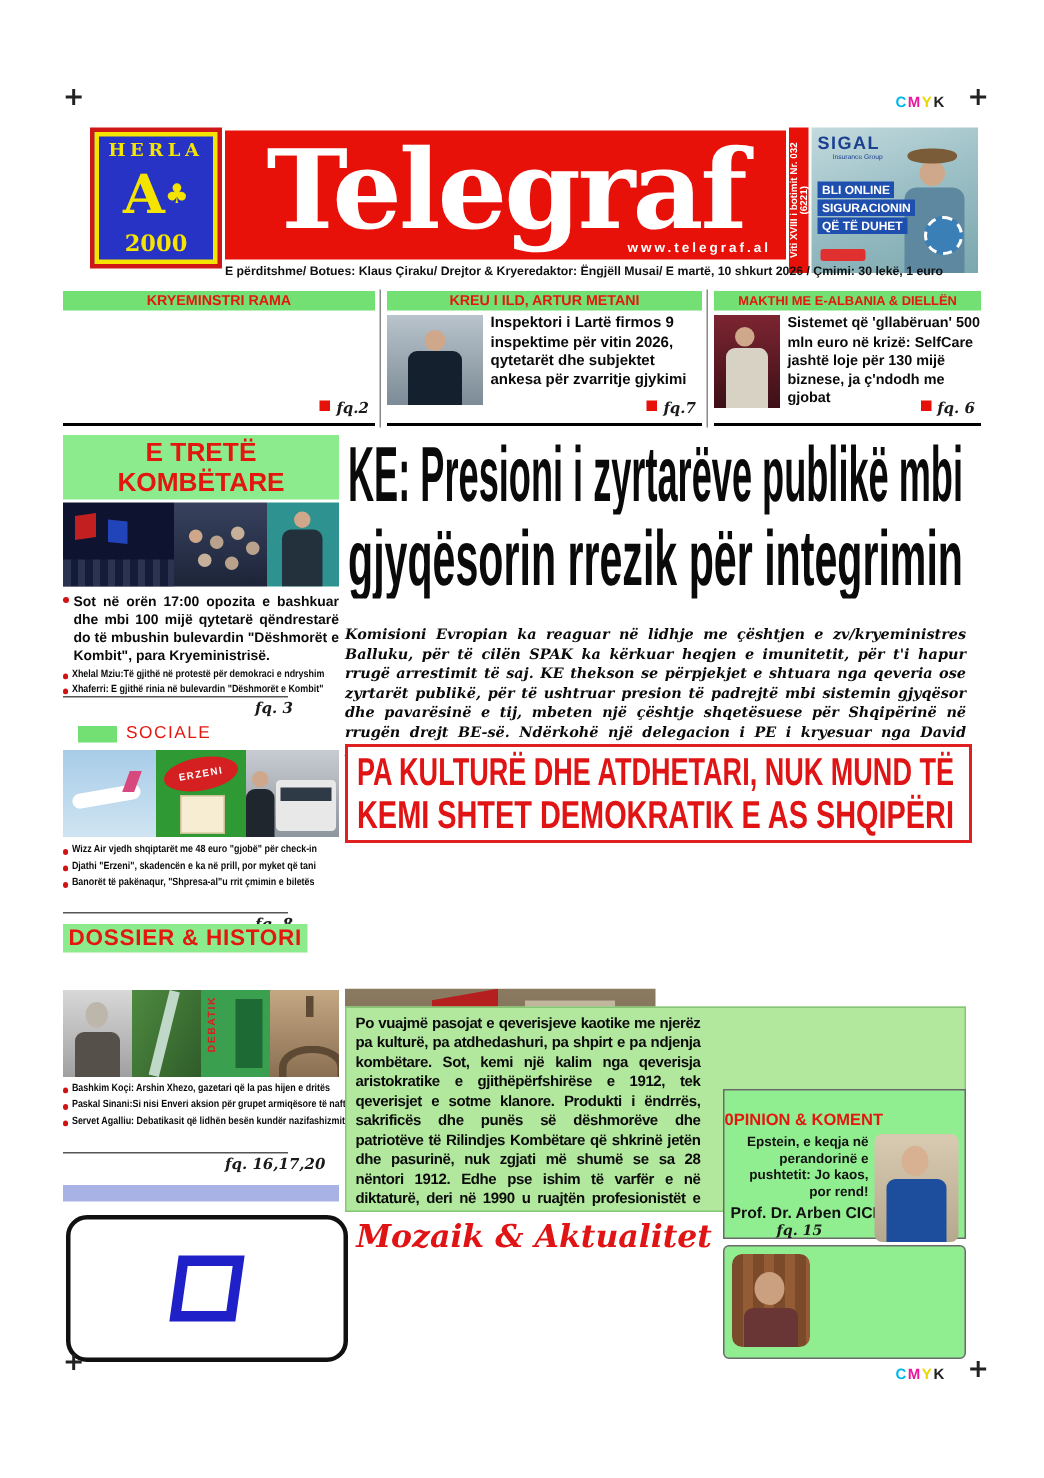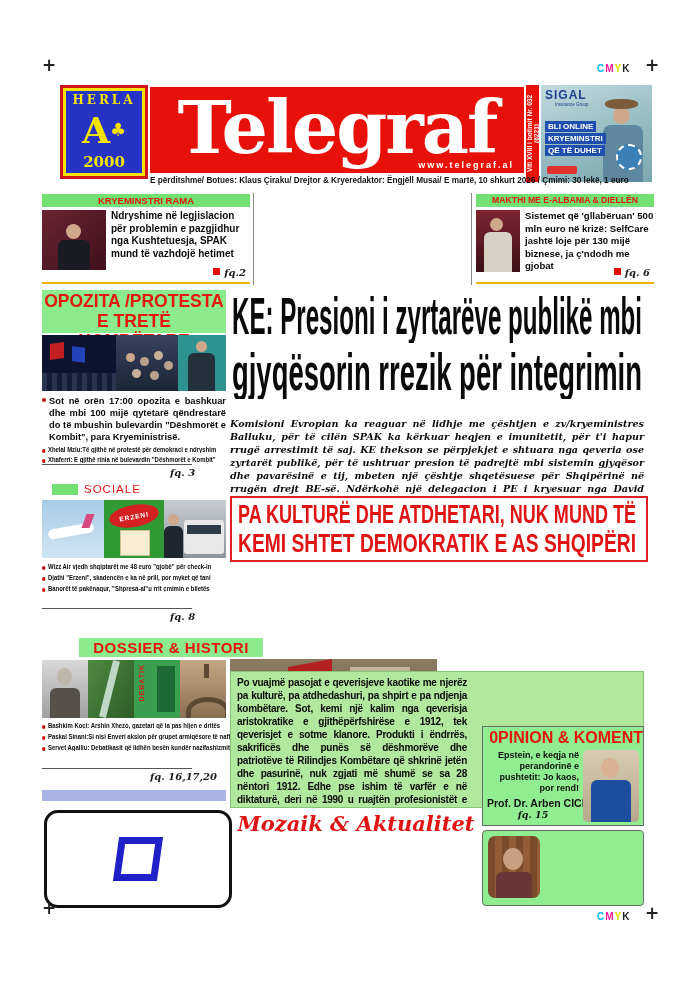--- a/index.html
+++ b/index.html
@@ -19,21 +19,21 @@
                  line-height:80px;text-align:center;letter-spacing:-2px;}
   .vstrip{background:#e81109;color:#fff;writing-mode:vertical-rl;transform:rotate(180deg);
           font-size:6.6px;font-weight:bold;text-align:center;}
   .tagline{font-size:8.2px;font-weight:bold;color:#101010;white-space:nowrap;}
   
   .kicker{background:#72e072;color:#e3170e;font-weight:bold;text-align:center;height:13px;line-height:13px;}
   .story-text{font-size:10px;font-weight:bold;line-height:12.6px;color:#0a0a0a;}
   .pg{font-family:"DejaVu Serif",serif;font-style:italic;font-weight:bold;font-size:10px;color:#1a1a1a;}
   .redsq{display:inline-block;width:7px;height:7px;background:#e81109;margin-right:4px;vertical-align:middle;}
   .vdiv{width:1px;background:#8a8a8a;}
-  .box-bottom{border-bottom:2px solid #eab308;}
+  .box-bottom{border-bottom:2px solid #000000;}
   
   .sec-green{background:#8ceb8c;color:#e3170e;font-weight:bold;text-align:center;}
   .bullet{position:relative;padding-left:7px;font-weight:bold;color:#0a0a0a;}
   .bullet::before{content:"";position:absolute;left:0;top:3px;width:4px;height:4px;border-radius:50%;background:#cf1212;}
   .nb{white-space:nowrap;overflow:hidden;font-size:7px;transform:scaleX(.85);transform-origin:0 50%;width:117%;}
   .hrline{height:1px;background:#555;}
   
   .ph{position:relative;overflow:hidden;}
   .strip{display:flex;}
   .headc{position:absolute;border-radius:50%;background:#cfa78a;}
@@ -74,59 +74,62 @@
   <div class="abs vstrip" style="left:526px;top:85px;width:13px;height:97px;">Viti XVIII i botimit Nr. 032 (6221)</div>
 
   <div class="abs ph" style="left:541px;top:85px;width:111px;height:97px;background:linear-gradient(160deg,#c3dade 0%,#9cc0c6 45%,#7ba7ae 100%);">
     <div class="abs" style="left:4px;top:3px;color:#1c3f8f;font-weight:bold;font-size:12px;letter-spacing:1px;">SIGAL</div>
     <div class="abs" style="left:14px;top:17px;color:#1c3f8f;font-size:4.5px;">Insurance Group</div>
     <div class="abs headc" style="left:72px;top:22px;width:17px;height:17px;"></div>
     <div class="abs" style="left:64px;top:14px;width:33px;height:10px;background:#7a5c38;border-radius:45%;"></div>
     <div class="abs" style="left:62px;top:40px;width:40px;height:57px;background:#5e87a0;border-radius:8px 8px 0 0;"></div>
     <div class="abs" style="left:4px;top:36px;">
       <div style="display:table;background:#1f4fae;color:#fff;font-weight:bold;font-size:8px;padding:1px 3px;margin-bottom:1px;">BLI ONLINE</div>
-      <div style="display:table;background:#1f4fae;color:#fff;font-weight:bold;font-size:8px;padding:1px 3px;margin-bottom:1px;">KRYEMINSTRI</div>
+      <div style="display:table;background:#1f4fae;color:#fff;font-weight:bold;font-size:8px;padding:1px 3px;margin-bottom:1px;">SIGURACIONIN</div>
       <div style="display:table;background:#1f4fae;color:#fff;font-weight:bold;font-size:8px;padding:1px 3px;">QË TË DUHET</div>
     </div>
     <div class="abs" style="left:6px;bottom:8px;width:30px;height:8px;background:#e03030;border-radius:2px;"></div>
     <div class="abs" style="right:10px;bottom:12px;width:22px;height:22px;border-radius:50%;background:#3a7fb5;border:2px dashed #fff;"></div>
   </div>
 
   <div class="abs tagline" style="left:150px;top:176px;width:460px;">E përditshme/ Botues: Klaus Çiraku/ Drejtor &amp; Kryeredaktor: Ëngjëll Musai/ E martë, 10 shkurt 2026 / Çmimi: 30 lekë, 1 euro</div>
 
   <div class="abs vdiv" style="left:253px;top:193px;height:92px;"></div>
   <div class="abs vdiv" style="left:471px;top:193px;height:92px;"></div>
 
   <div class="abs box-bottom" style="left:42px;top:194px;width:208px;height:88px;">
     <div class="kicker" style="font-size:9.5px;">KRYEMINSTRI RAMA</div>
+    <div class="abs" style="right:4px;bottom:2px;"><span class="redsq"></span><span class="pg">fq.2</span></div>
+  </div>
+
+  <div class="abs box-bottom" style="left:258px;top:194px;width:210px;height:88px;">
+    <div class="kicker" style="font-size:9.5px;">KREU I ILD, ARTUR METANI</div>
     <div style="display:flex;gap:5px;margin-top:3px;">
-      <div class="ph" style="width:64px;height:60px;flex:none;background:linear-gradient(140deg,#6a2433,#41101c);">
-        <div class="headc" style="left:24px;top:14px;width:15px;height:15px;"></div>
-        <div class="suit" style="left:16px;top:30px;width:32px;height:30px;background:#1a1a22;"></div>
-      </div>
-      <div class="story-text">Ndryshime në legjislacion për problemin e pazgjidhur nga Kushtetuesja, SPAK mund të vazhdojë hetimet</div>
-    </div>
-    <div class="abs" style="right:4px;bottom:2px;"><span class="redsq"></span><span class="pg">fq.2</span></div>
-  </div>
-
+      <div class="ph" style="width:64px;height:60px;flex:none;background:linear-gradient(#b9c4cc,#7c8b96);">
+        <div class="headc" style="left:25px;top:10px;width:14px;height:14px;"></div>
+        <div class="suit" style="left:14px;top:24px;width:36px;height:36px;background:#15202e;"></div>
+      </div>
+      <div class="story-text">Inspektori i Lartë firmos 9 inspektime për vitin 2026, qytetarët dhe subjektet ankesa për zvarritje gjykimi</div>
+    </div>
+    <div class="abs" style="right:4px;bottom:2px;"><span class="redsq"></span><span class="pg">fq.7</span></div>
+  </div>
 
   <div class="abs box-bottom" style="left:476px;top:194px;width:178px;height:88px;">
     <div class="kicker" style="font-size:8.6px;">MAKTHI ME E-ALBANIA &amp; DIELLËN</div>
     <div style="display:flex;gap:5px;margin-top:3px;">
       <div class="ph" style="width:44px;height:62px;flex:none;background:linear-gradient(#7c2531,#3c0f17);">
         <div class="headc" style="left:14px;top:8px;width:13px;height:13px;"></div>
         <div class="suit" style="left:8px;top:22px;width:28px;height:40px;background:#d8d2c4;"></div>
       </div>
       <div class="story-text" style="font-size:9.6px;">Sistemet që 'gllabëruan' 500 mln euro në krizë: SelfCare jashtë loje për 130 mijë biznese, ja ç'ndodh me gjobat</div>
     </div>
     <div class="abs" style="right:4px;bottom:2px;"><span class="redsq"></span><span class="pg">fq. 6</span></div>
   </div>
 
   <div class="abs sec-green" style="left:42px;top:290px;width:184px;height:42px;font-size:17.5px;line-height:20px;padding-top:1px;">
-    <div>OPOZITA /PROTESTA</div>
     <div>E TRETË KOMBËTARE</div>
   </div>
 
   <div class="abs strip" style="left:42px;top:335px;width:184px;height:56px;">
     <div class="ph" style="width:74px;background:#0e1430;">
       <div class="abs" style="left:8px;top:8px;width:14px;height:16px;background:#c22020;transform:skewY(-8deg);"></div>
       <div class="abs" style="left:30px;top:12px;width:13px;height:15px;background:#2244bb;transform:skewY(6deg);"></div>
       <div class="abs" style="left:0;bottom:0;width:100%;height:18px;background:repeating-linear-gradient(90deg,#2a3350 0 5px,#141c38 5px 10px);"></div>
     </div>
     <div class="ph" style="width:62px;background:linear-gradient(#38425e,#1c2438);">
@@ -169,21 +172,21 @@
     </div>
   </div>
   <div class="abs" style="left:42px;top:563px;width:184px;">
     <div class="bullet nb"><span>Wizz Air vjedh shqiptarët me 48 euro "gjobë" për check-in</span></div>
     <div class="bullet nb" style="margin-top:4px;"><span>Djathi "Erzeni", skadencën e ka në prill, por myket që tani</span></div>
     <div class="bullet nb" style="margin-top:4px;"><span>Banorët të pakënaqur, "Shpresa-al"u  rrit çmimin e biletës</span></div>
   </div>
   <div class="abs hrline" style="left:42px;top:608px;width:150px;"></div>
   <div class="abs pg" style="left:170px;top:611px;">fq. 8</div>
 
-  <div class="abs sec-green" style="left:42px;top:638px;width:184px;height:19px;font-size:15px;line-height:19px;letter-spacing:0.5px;margin-left:37px;">DOSSIER &amp; HISTORI</div>
+  <div class="abs sec-green" style="left:42px;top:616px;width:163px;height:19px;font-size:15px;line-height:19px;letter-spacing:0.5px;">DOSSIER &amp; HISTORI</div>
   <div class="abs strip" style="left:42px;top:660px;width:184px;height:58px;">
     <div class="ph" style="width:46px;background:linear-gradient(#d8d8d8,#a0a0a0);">
       <div class="headc" style="left:15px;top:8px;width:15px;height:17px;background:#bdb6ab;"></div>
       <div class="suit" style="left:8px;top:28px;width:30px;height:30px;background:#55504a;"></div>
     </div>
     <div class="ph" style="width:46px;background:linear-gradient(120deg,#4e8a3f,#2f5c2a);">
       <div class="abs" style="left:18px;top:0;width:7px;height:58px;background:#bfd8c8;transform:rotate(14deg);"></div>
     </div>
     <div class="ph" style="width:46px;background:#3aa050;">
       <div class="abs" style="left:4px;top:4px;color:#d62020;font-size:7px;font-weight:bold;writing-mode:vertical-rl;transform:rotate(180deg);letter-spacing:1px;">DEBATIK</div>
@@ -237,21 +240,21 @@
     <div class="abs speciale" style="left:100px;bottom:8px;">SPECIALE NGA  PROF. DR. LUSH SUSAJ</div>
     <div class="abs" style="right:3px;bottom:3px;background:rgba(190,30,35,.9);color:#fff;font-family:'DejaVu Serif',serif;font-style:italic;font-weight:bold;font-size:11px;padding:0 4px;">fq.10-11</div>
   </div>
 
   <div class="abs greenbox" style="left:230px;top:671px;width:414px;height:137px;padding:4px 6px;">
     <div style="float:right;width:170px;height:84px;margin-top:48px;"></div>
     <p>Po vuajmë pasojat e qeverisjeve kaotike me njerëz pa kulturë, pa atdhedashuri, pa shpirt e pa ndjenja kombëtare. Sot, kemi një kalim nga qeverisja aristokratike e gjithëpërfshirëse e 1912, tek qeverisjet e sotme klanore. Produkti i ëndrrës, sakrificës dhe punës së dëshmorëve dhe patriotëve të Rilindjes Kombëtare që shkrinë jetën dhe pasurinë, nuk zgjati më shumë se sa 28 nëntori 1912. Edhe pse ishim të varfër e në diktaturë, deri në 1990 u ruajtën profesionistët e ekonomisë, planifikimit, projektimit, zbatimit, ujitjes, bujqësisë, blegtorisë, arsimit, shëndetësisë, ushtrisë, mjedisit, topografisë etj</p>
   </div>
 
   <div class="abs opbox" style="left:482px;top:726px;width:162px;height:100px;">
-    <div style="text-align:right;color:#e3170e;font-weight:bold;font-size:16px;margin-top:2px;">0PINION &amp; KOMENT</div>
+    <div style="text-align:left;color:#e3170e;font-weight:bold;font-size:11px;margin-top:14px;">0PINION &amp; KOMENT</div>
     <div style="display:flex;padding:3px 4px 0 4px;gap:4px;">
       <div style="width:92px;">
         <div style="font-size:9px;font-weight:bold;text-align:right;line-height:11px;">Epstein, e keqja në perandorinë e pushtetit: Jo kaos, por rend!</div>
         <div style="font-size:10.5px;font-weight:bold;text-align:center;margin-top:3px;white-space:nowrap;">Prof. Dr. Arben CICI</div>
         <div class="pg" style="text-align:center;font-size:9.5px;">fq. 15</div>
       </div>
       <div class="ph" style="width:56px;height:72px;border-radius:5px;background:linear-gradient(#d8cbb2,#b5a88e);flex:none;">
         <div class="headc" style="left:18px;top:8px;width:18px;height:20px;background:#d8b092;"></div>
         <div class="suit" style="left:8px;top:30px;width:40px;height:42px;background:#1d4e9e;"></div>
       </div>

